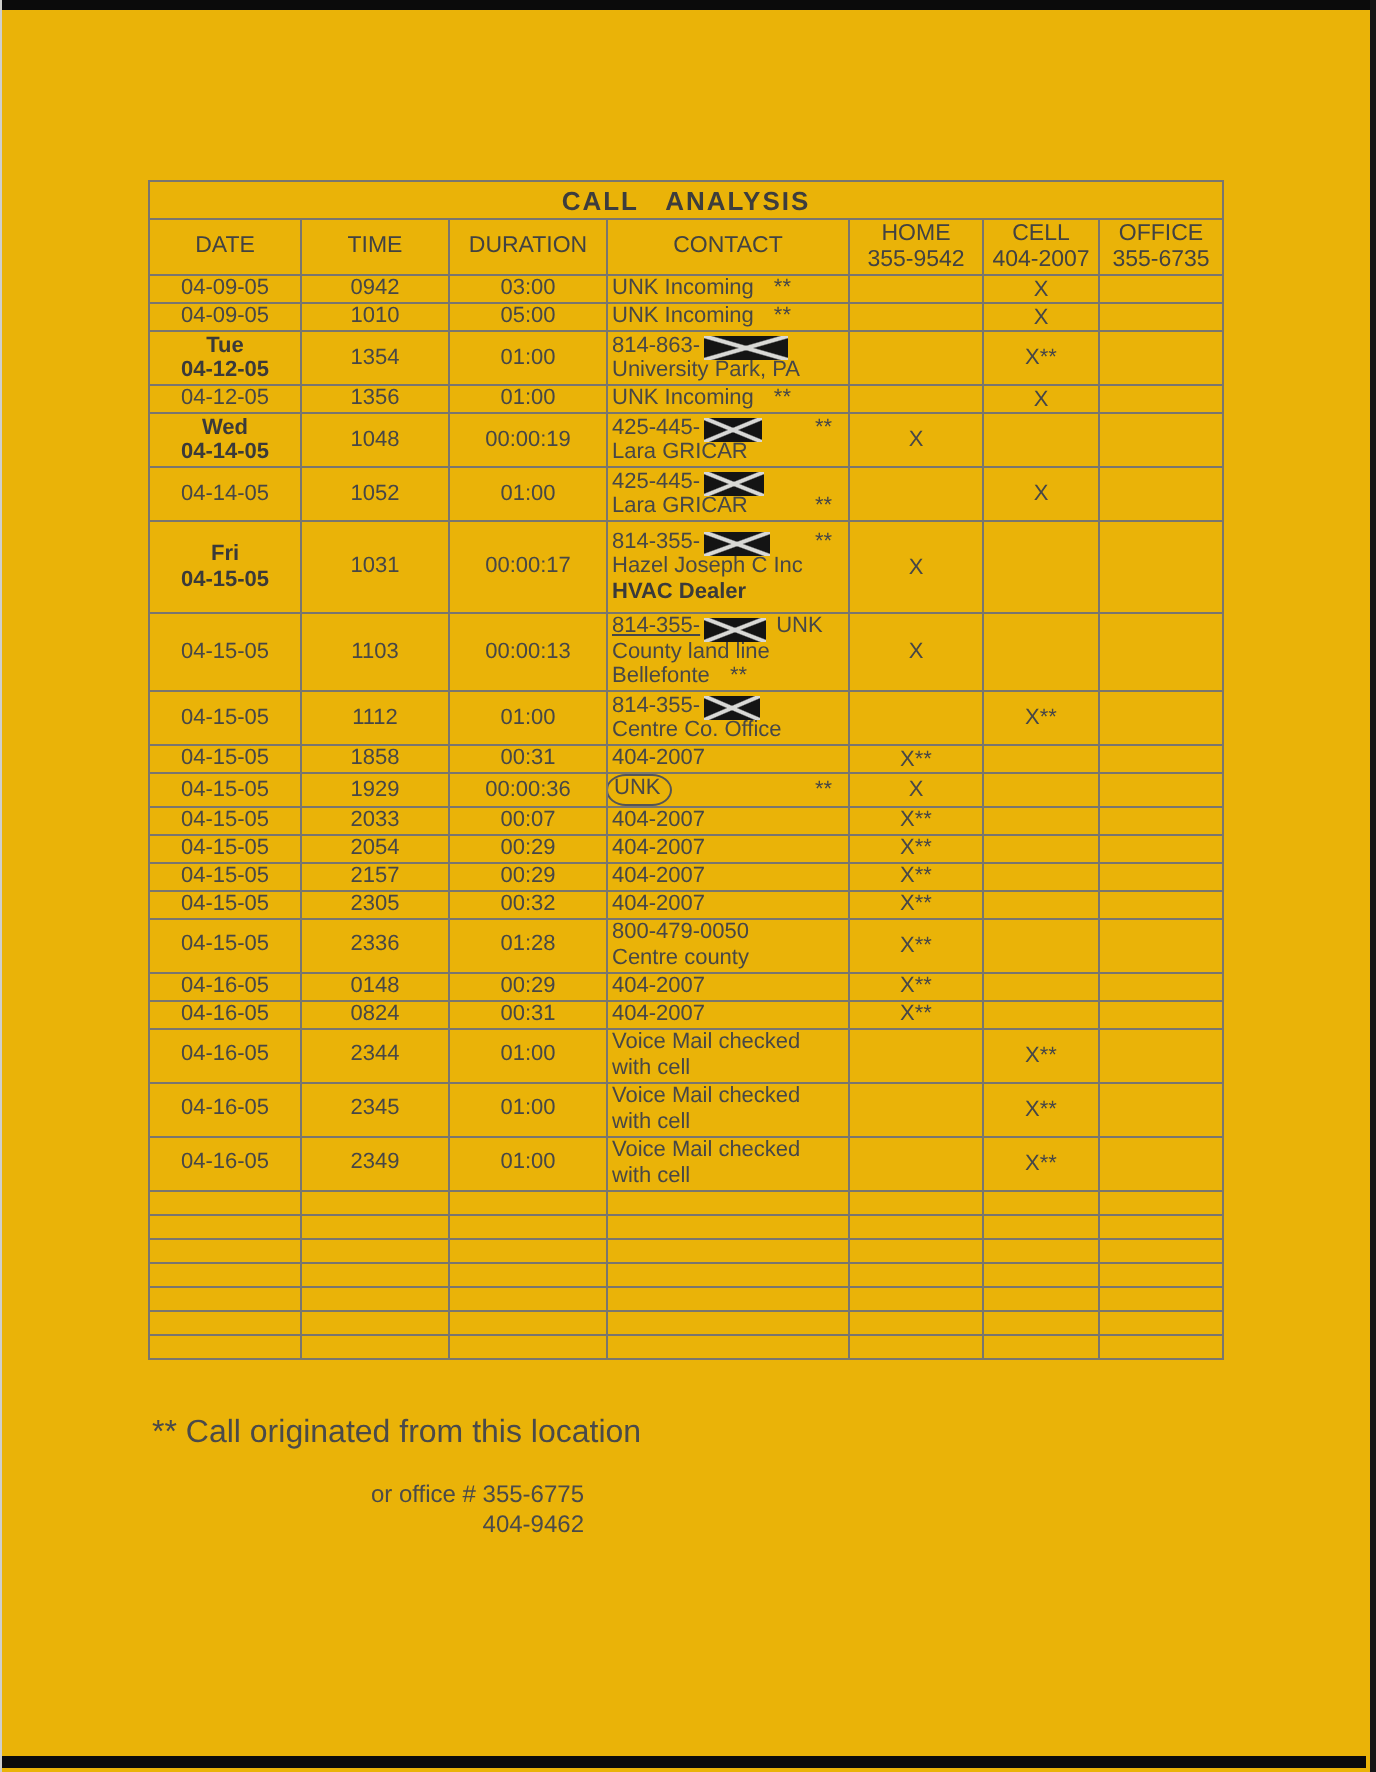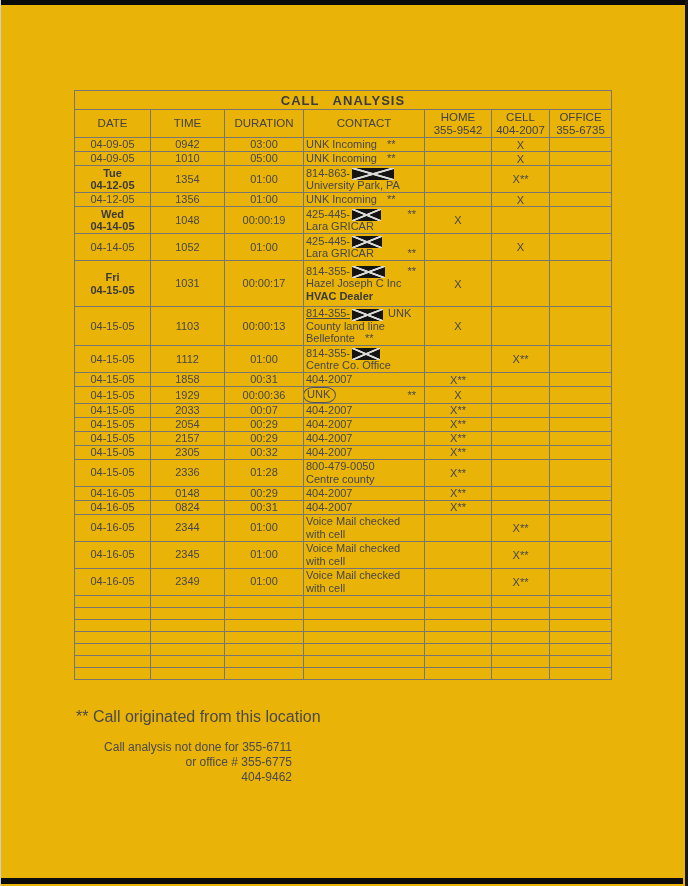--- a/index.html
+++ b/index.html
@@ -436,20 +436,19 @@
           <td></td>
           <td></td>
           <td></td>
           <td></td>
         </tr>
       </tbody>
   </table>
 
   <div class="footnote">** Call originated from this location</div>
   <div class="footer-block">
-    <div>Call analysis not done for 355-6711</div>
     <div>or office # 355-6775</div>
     <div>404-9462</div>
   </div>
 
   <div class="scan-bar-bottom"></div>
   <div class="scan-bar-right"></div>
 </div>
 
 </body></html>

